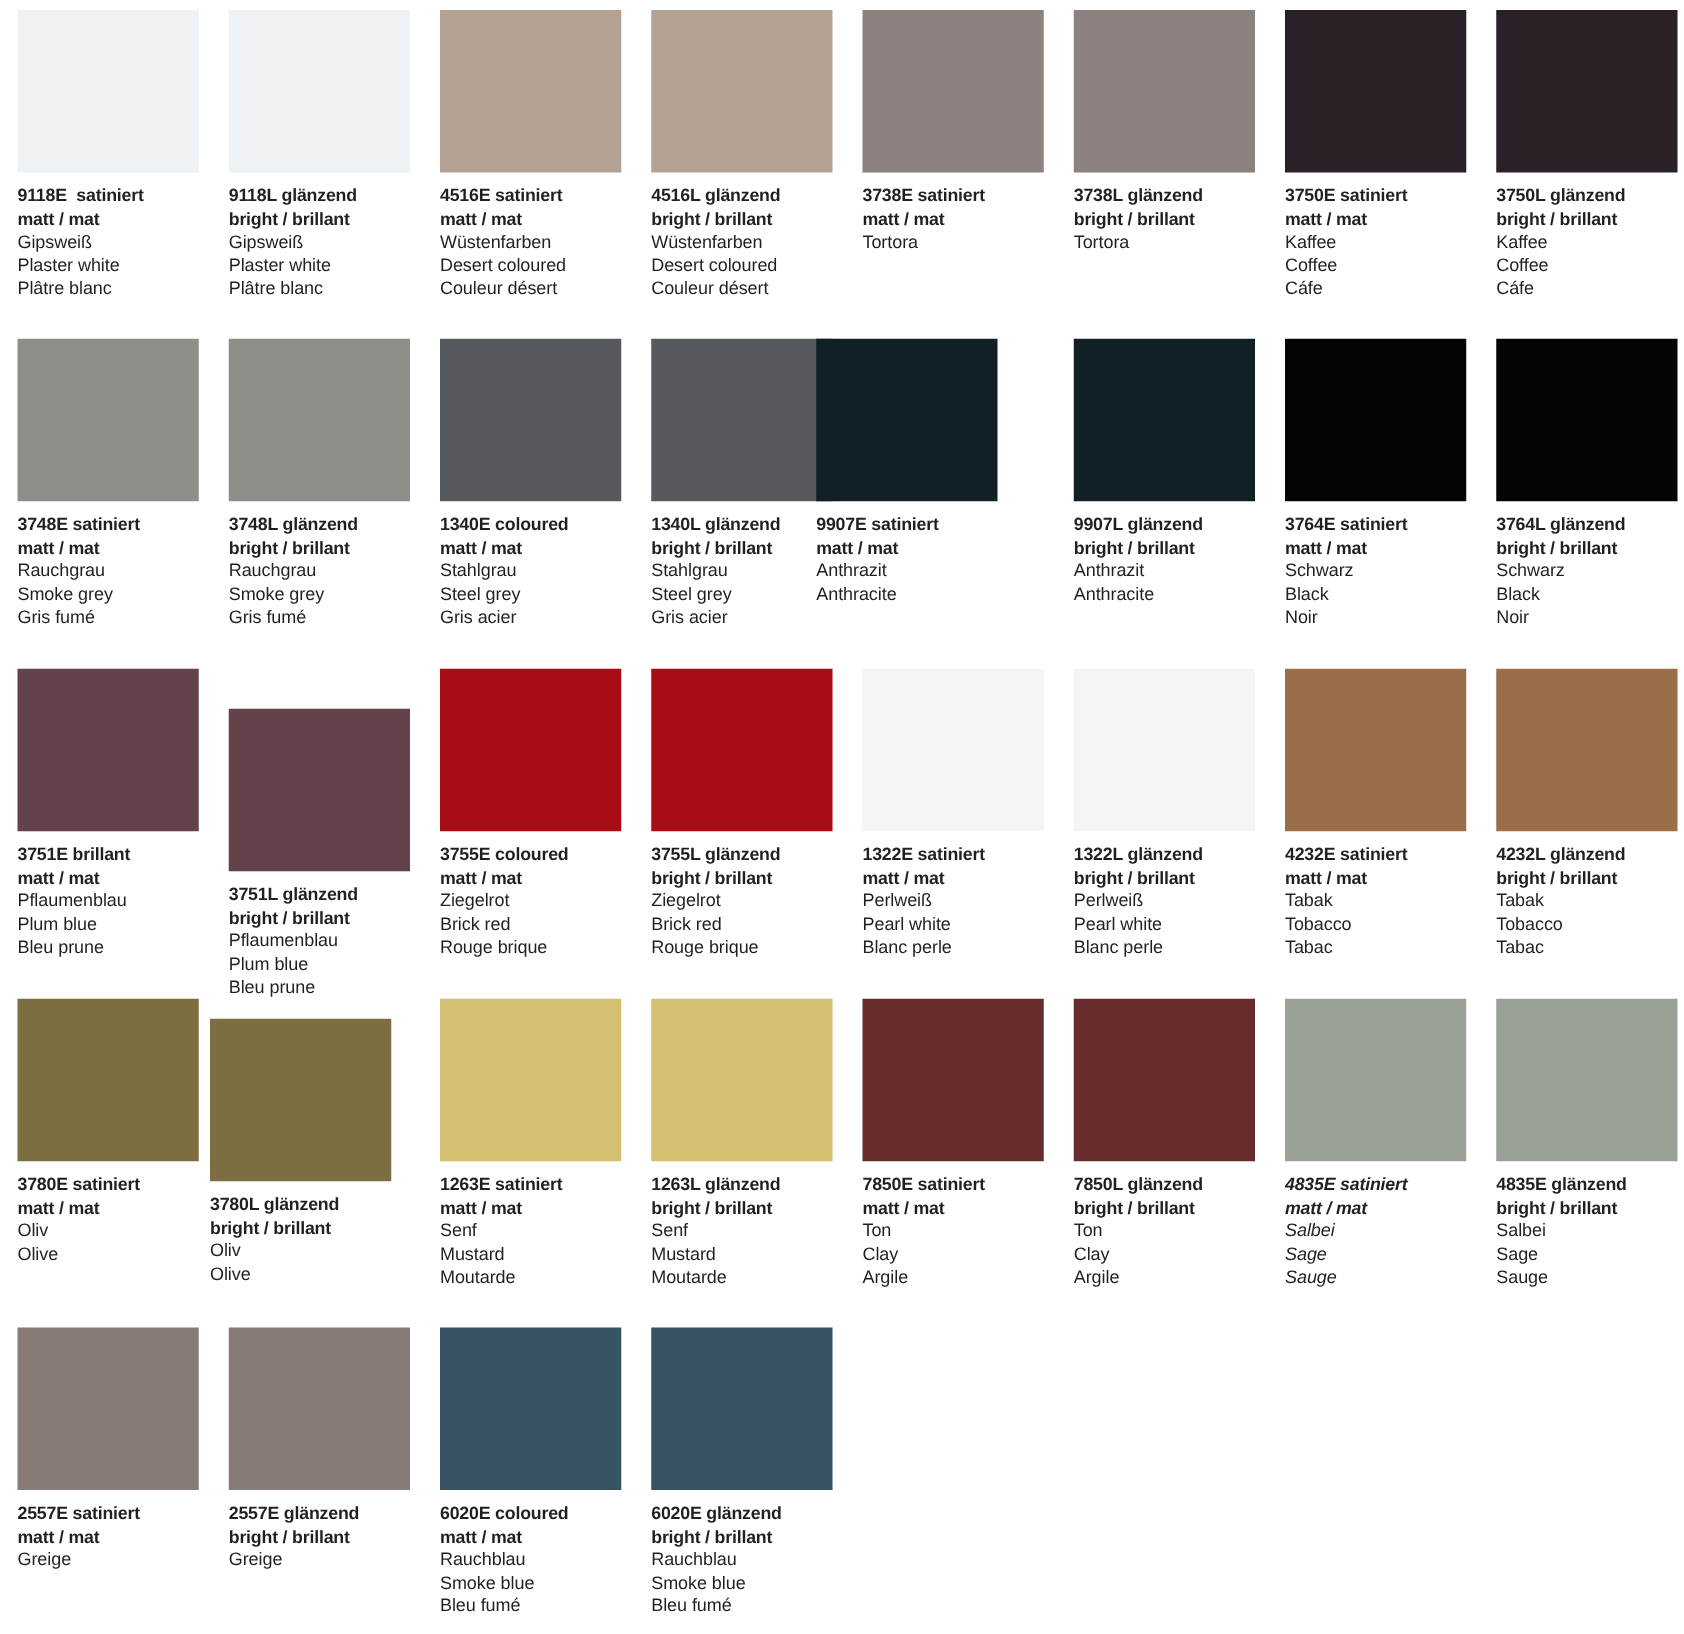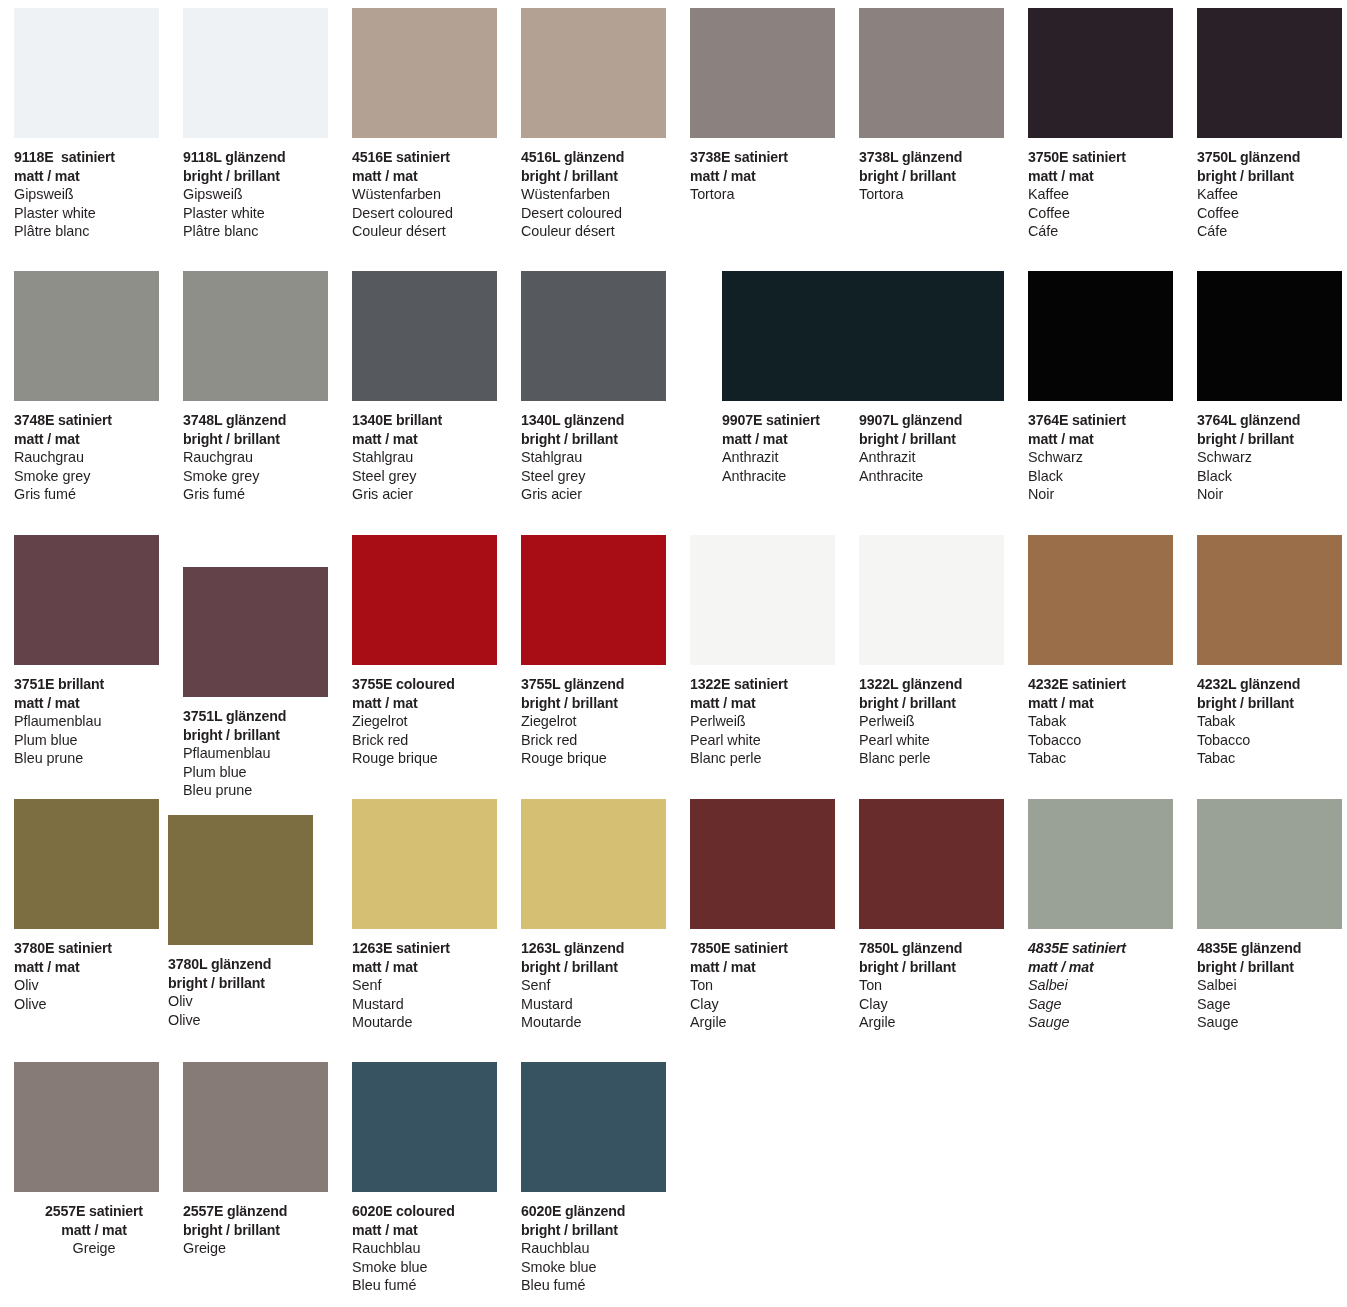--- a/index.html
+++ b/index.html
@@ -148,38 +148,38 @@
         <div class="code-line">3748L glänzend</div>
         <div class="finish-line">bright / brillant</div>
         <div class="name-line">Rauchgrau</div>
         <div class="name-line">Smoke grey</div>
         <div class="name-line">Gris fumé</div>
       </div>
     </div>
     <div class="swatch-cell" style="left: 352px; top: 271px;">
       <span class="swatch-chip" style="width: 145px; height: 130px; background: rgb(86, 90, 94);"></span>
       <div class="swatch-text">
-        <div class="code-line">1340E brillant</div>
+        <div class="code-line">1340E coloured</div>
         <div class="finish-line">matt / mat</div>
         <div class="name-line">Stahlgrau</div>
         <div class="name-line">Steel grey</div>
         <div class="name-line">Gris acier</div>
       </div>
     </div>
     <div class="swatch-cell" style="left: 521px; top: 271px;">
       <span class="swatch-chip" style="width: 145px; height: 130px; background: rgb(86, 90, 94);"></span>
       <div class="swatch-text">
         <div class="code-line">1340L glänzend</div>
         <div class="finish-line">bright / brillant</div>
         <div class="name-line">Stahlgrau</div>
         <div class="name-line">Steel grey</div>
         <div class="name-line">Gris acier</div>
       </div>
     </div>
-    <div class="swatch-cell" style="left: 722px; top: 271px;">
+    <div class="swatch-cell" style="left: 653px; top: 271px;">
       <span class="swatch-chip" style="width: 145px; height: 130px; background: rgb(16, 32, 37);"></span>
       <div class="swatch-text">
         <div class="code-line">9907E satiniert</div>
         <div class="finish-line">matt / mat</div>
         <div class="name-line">Anthrazit</div>
         <div class="name-line">Anthracite</div>
       </div>
     </div>
     <div class="swatch-cell" style="left: 859px; top: 271px;">
       <span class="swatch-chip" style="width: 145px; height: 130px; background: rgb(16, 32, 37);"></span>
@@ -361,21 +361,21 @@
     <div class="swatch-cell" style="left: 1197px; top: 799px;">
       <span class="swatch-chip" style="width: 145px; height: 130px; background: rgb(154, 162, 151);"></span>
       <div class="swatch-text">
         <div class="code-line">4835E glänzend</div>
         <div class="finish-line">bright / brillant</div>
         <div class="name-line">Salbei</div>
         <div class="name-line">Sage</div>
         <div class="name-line">Sauge</div>
       </div>
     </div>
-    <div class="swatch-cell" style="left: 14px; top: 1062px; text-align: center;">
+    <div class="swatch-cell" style="left: 14px; top: 1062px;">
       <span class="swatch-chip" style="width: 145px; height: 130px; background: rgb(135, 123, 119);"></span>
       <div class="swatch-text">
         <div class="code-line">2557E satiniert</div>
         <div class="finish-line">matt / mat</div>
         <div class="name-line">Greige</div>
       </div>
     </div>
     <div class="swatch-cell" style="left: 183px; top: 1062px;">
       <span class="swatch-chip" style="width: 145px; height: 130px; background: rgb(135, 123, 119);"></span>
       <div class="swatch-text">

